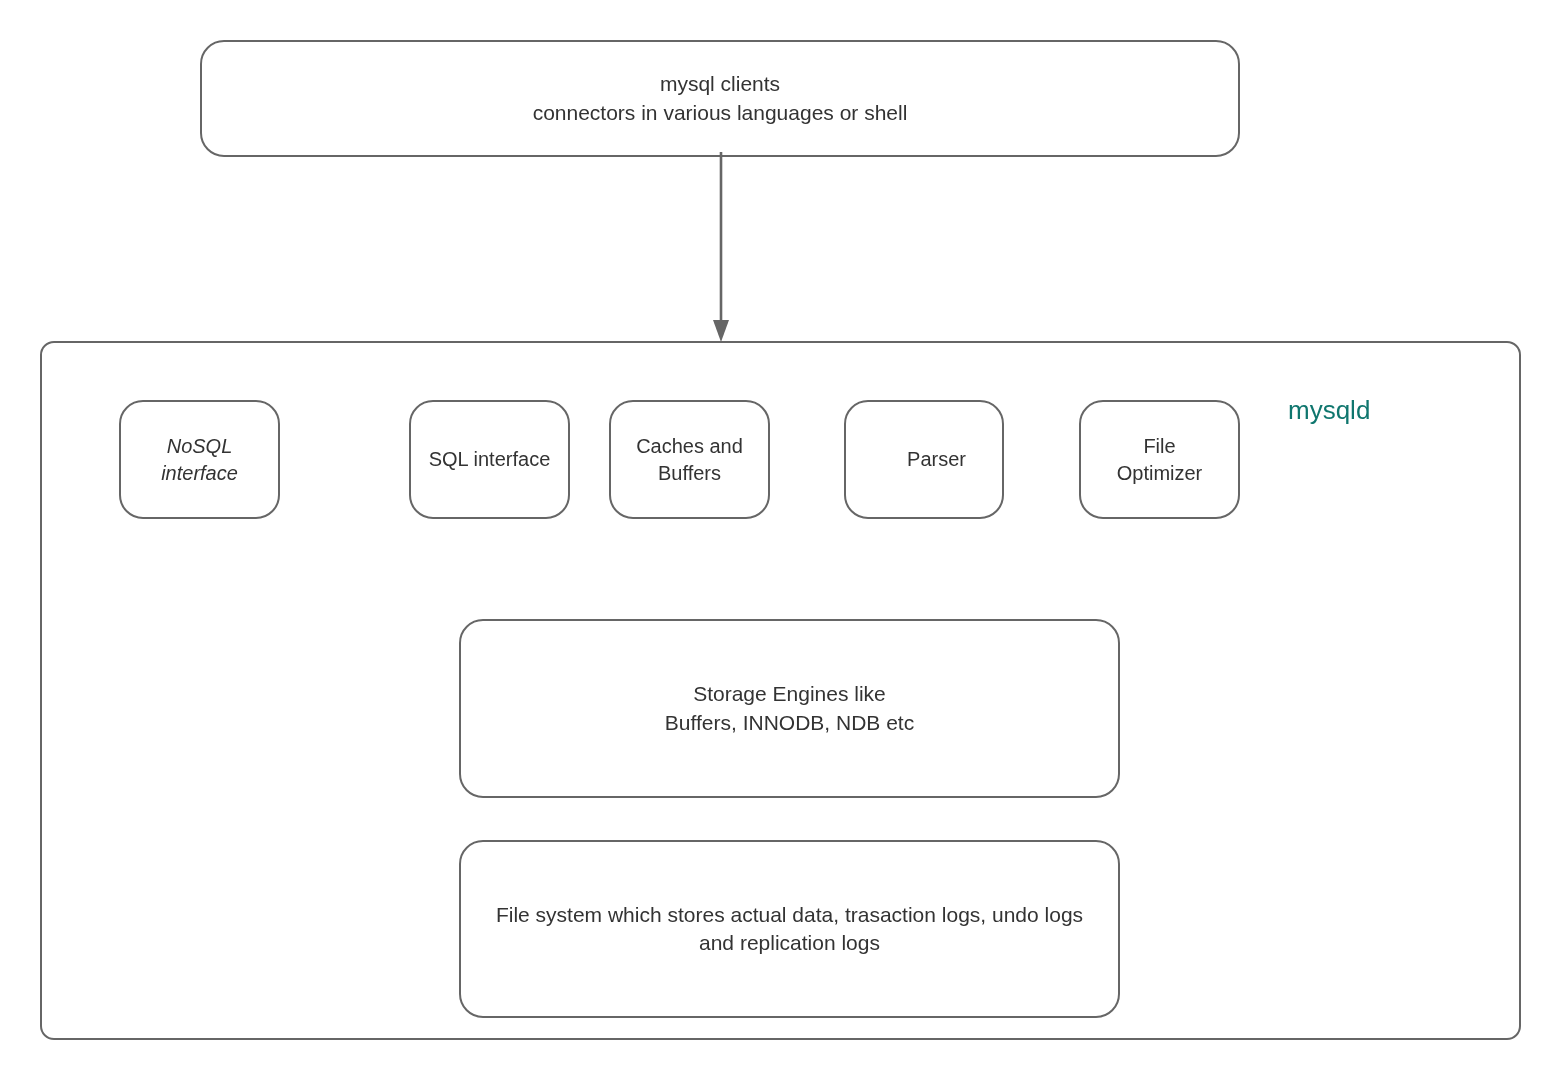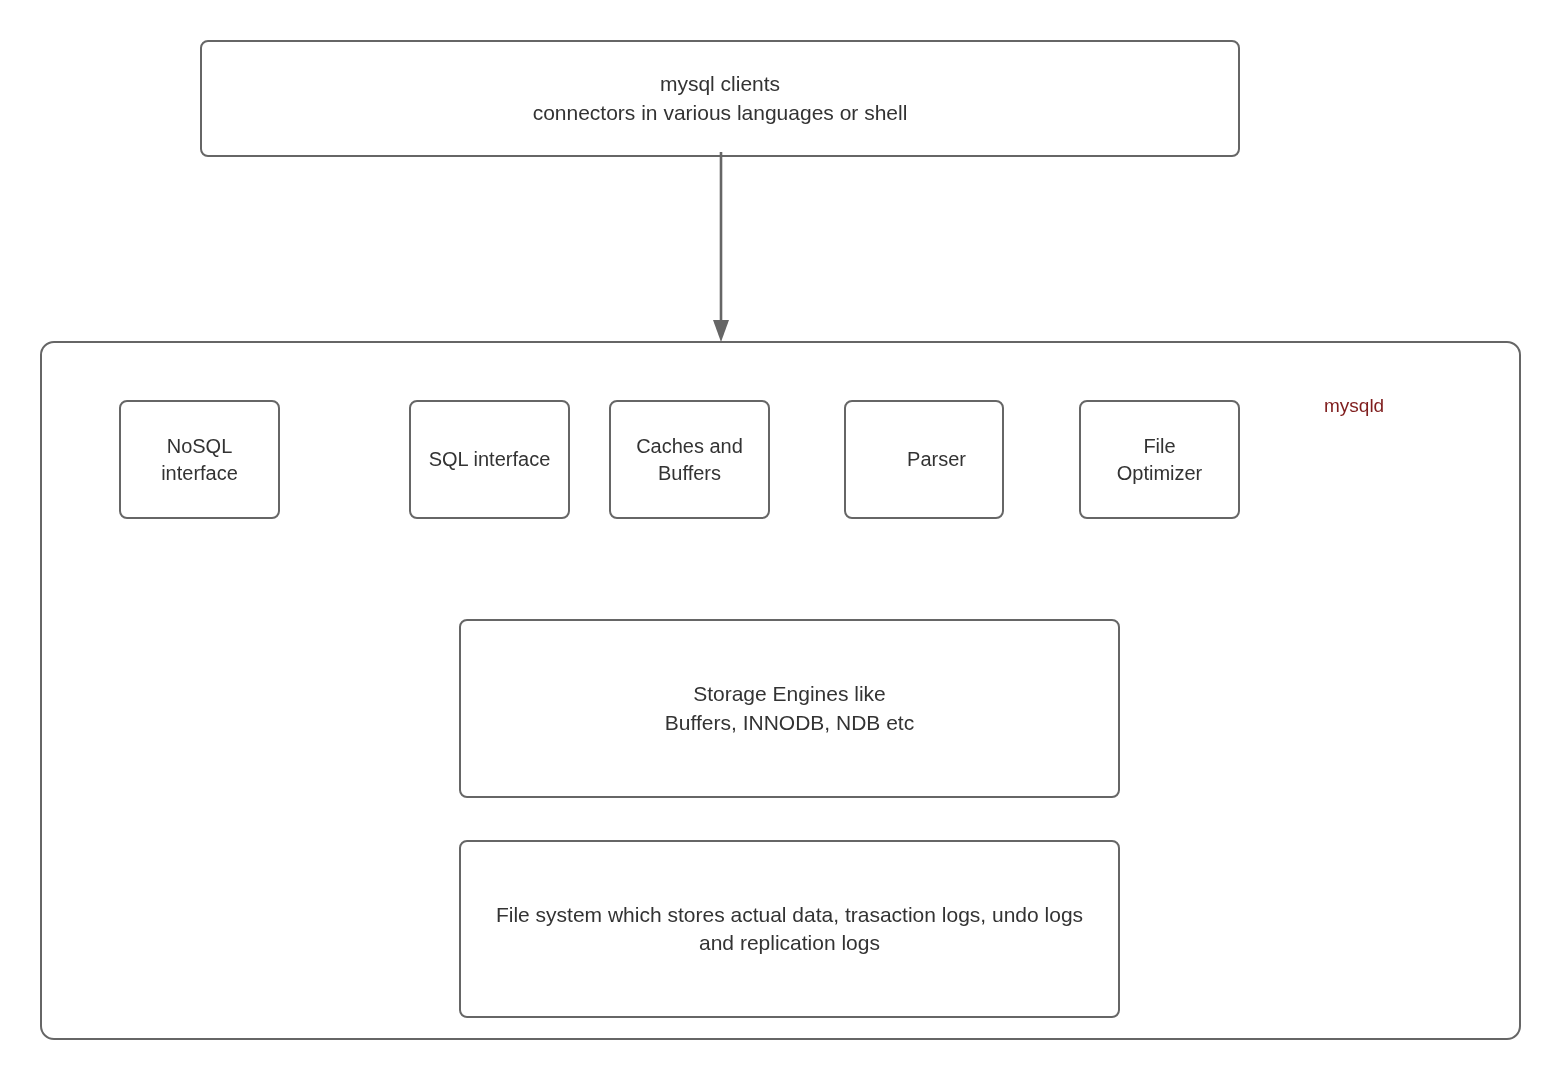--- a/index.html
+++ b/index.html
@@ -16,21 +16,21 @@
     width: 1560px;
     height: 1080px;
     background: #ffffff;
     overflow: hidden;
   }
   .node {
     position: absolute;
     box-sizing: border-box;
     background: #ffffff;
     border: 2px solid #666666;
-    border-radius: 8px;
+    border-radius: 24px;
     display: flex;
     align-items: center;
     justify-content: center;
     text-align: center;
     color: #333333;
     line-height: 1.35;
   }
   .node .label {
     display: block;
     white-space: pre-line;
@@ -52,34 +52,34 @@
     top: 341px;
     width: 1481px;
     height: 699px;
     border-radius: 14px;
     display: block;
   }
 
   
   #mysqld-label {
     position: absolute;
-    left: 1324px;
+    left: 1288px;
     top: 395px;
-    font-size: 19px;
-    color: #7f1d1d;
+    font-size: 26px;
+    color: #0f766e;
     white-space: nowrap;
   }
 
   
   .component {
     top: 400px;
     height: 119px;
     font-size: 20px;
   }
-  #node-nosql-interface   { left: 119px;  width: 161px; }
+  #node-nosql-interface   { left: 119px;  width: 161px; font-style: italic; }
   #node-sql-interface     { left: 379px;  width: 161px; margin-left: 30px; }
   #node-caches-buffers    { left: 609px;  width: 161px; }
   #node-parser            { left: 844px;  width: 160px; padding-left: 25px; }
   #node-query-optimizer   { left: 1079px; width: 161px; }
 
   
   #node-storage-engines {
     left: 459px;
     top: 619px;
     width: 661px;

